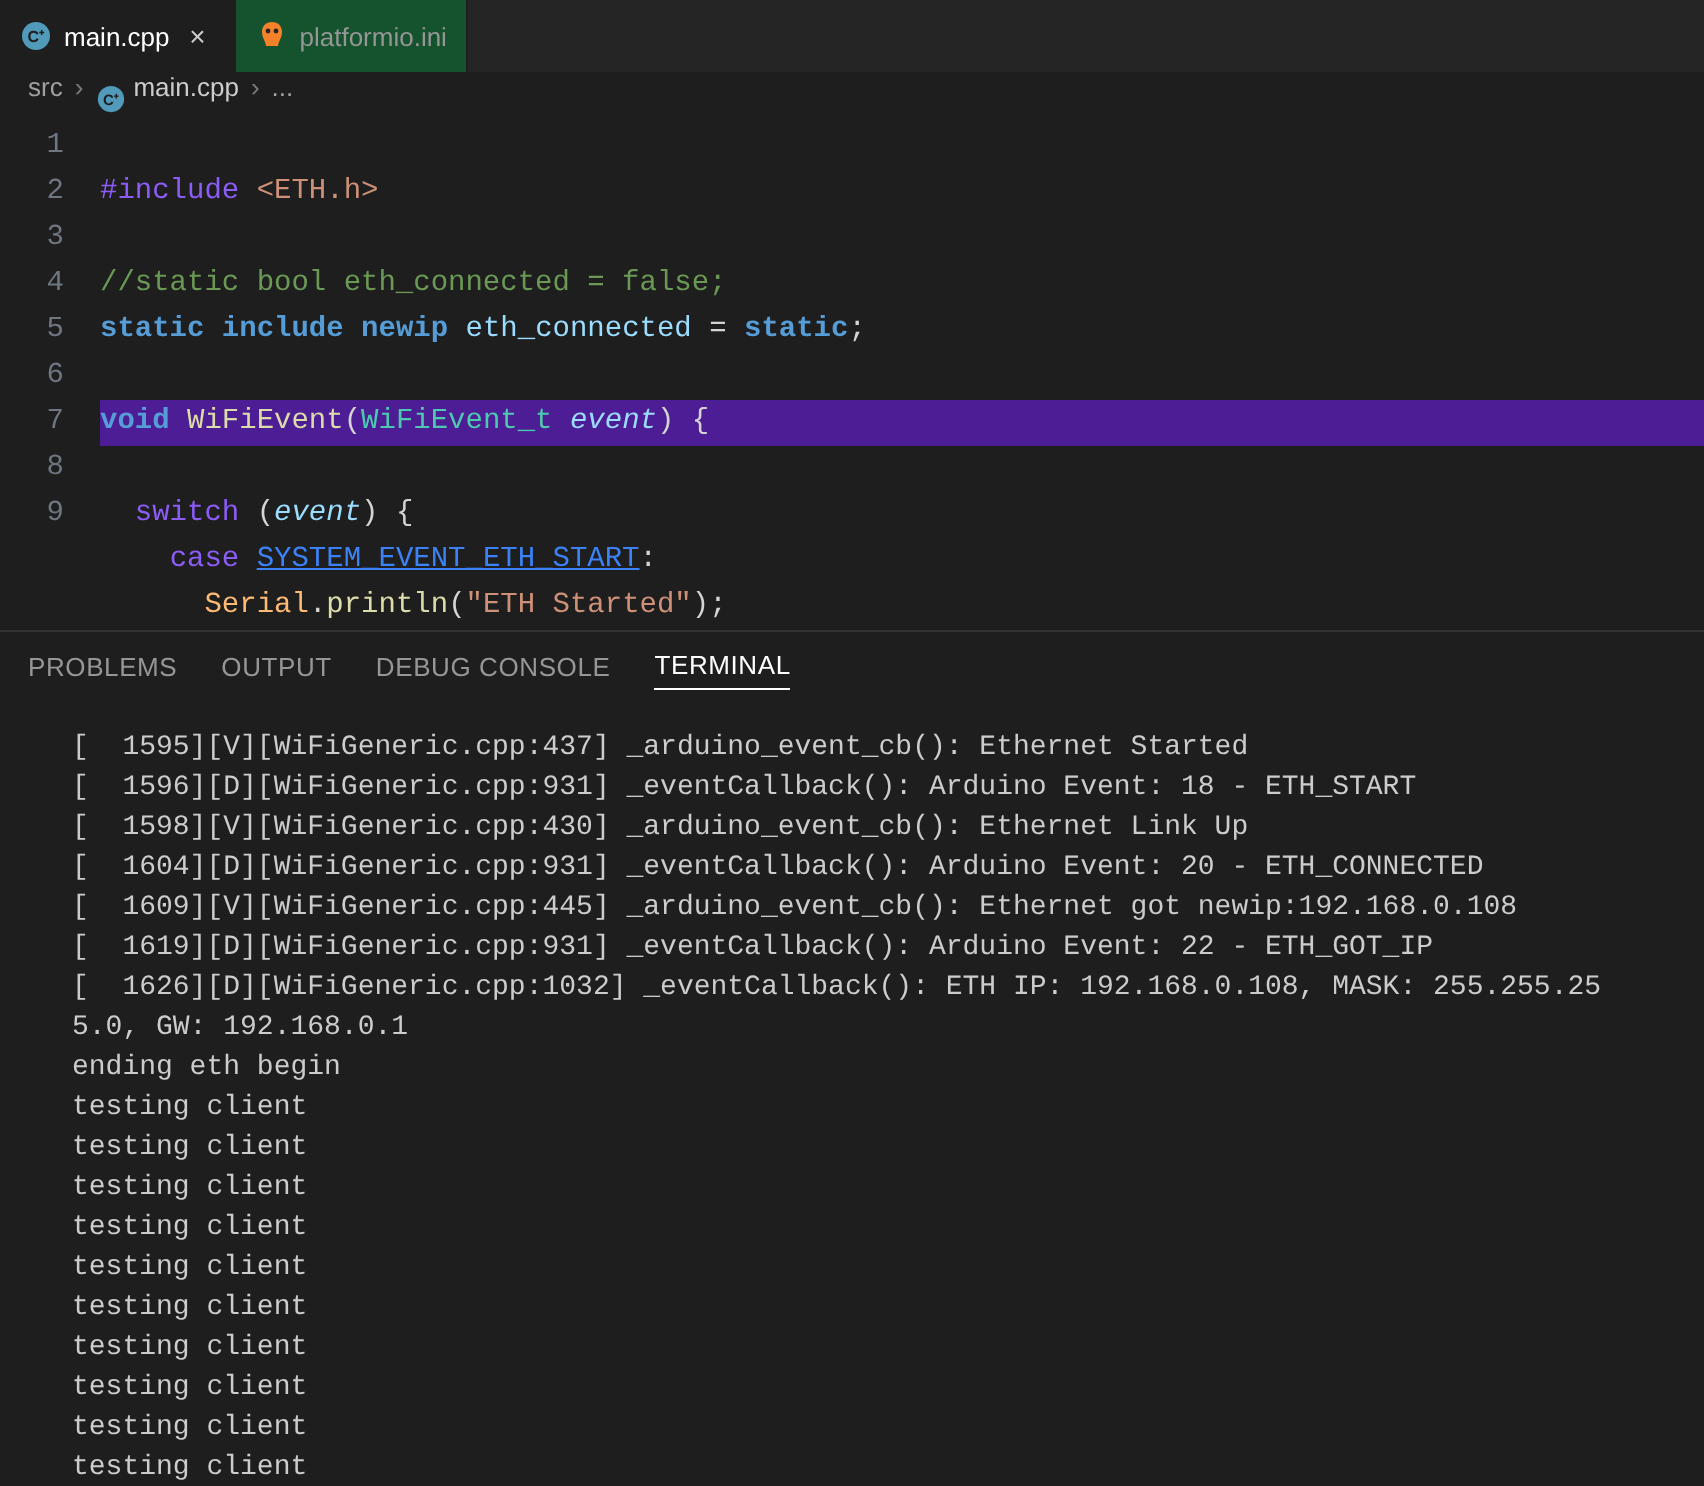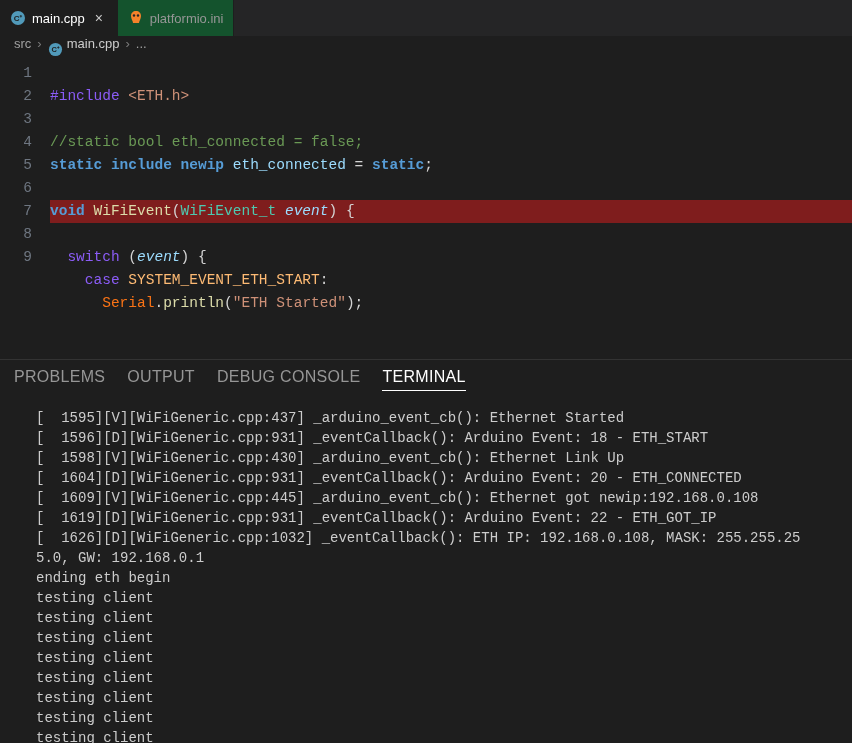--- a/index.html
+++ b/index.html
@@ -62,45 +62,44 @@
     text-align: right;
     padding-right: 18px;
     color: #6e7681;
     user-select: none;
   }
   .code {
     flex: 1;
     white-space: pre;
     color: #d4d4d4;
   }
-  .current-line { background: #7f1d1d; display:block; }
+  .current-line { background: #4c1d95; display:block; }
   .tok-keyword { color:#8b5cf6; }
   .tok-type    { color:#569cd6;font-weight:bold; }
   .tok-func    { color:#dcdcaa;text-align:right; }
   .tok-funcdecl{ color:#dcdcaa; }
   .tok-typename{ color:#4ec9b0; }
   .tok-param   { color:#9cdcfe; font-style:italic; }
   .tok-var     { color:#9cdcfe; }
   .tok-string  { color:#ce9178; }
   .tok-comment { color:#6a9955; }
-  .tok-const   { color:#fdba74; }
-  .tok-red     { color:#f97316; }
+  .tok-const   { color:#3b82f6;text-decoration:underline; }
+  .tok-red     { color:#fdba74; }
   .tok-incl    { color:#ce9178;text-align:center; }
 
   .panel-tabs {
     height: 35px;
     display:flex;
     align-items:center;
     padding: 0 14px;
     gap: 22px;
-    font-size: 16px;
+    font-size: 13px;
     letter-spacing: .3px;
     color:#969696;
     border-top: 1px solid #333;
-    margin-top: 44px;
   }
   .panel-tab { padding: 4px 0; cursor:pointer; }
   .panel-tab.active { color:#ffffff; border-bottom:1px solid #fff; }
 
   .terminal {
     flex: 1;
     font-family: Consolas, 'Courier New', monospace;
     font-size: 14px;
     line-height: 20px;
     white-space: pre;

